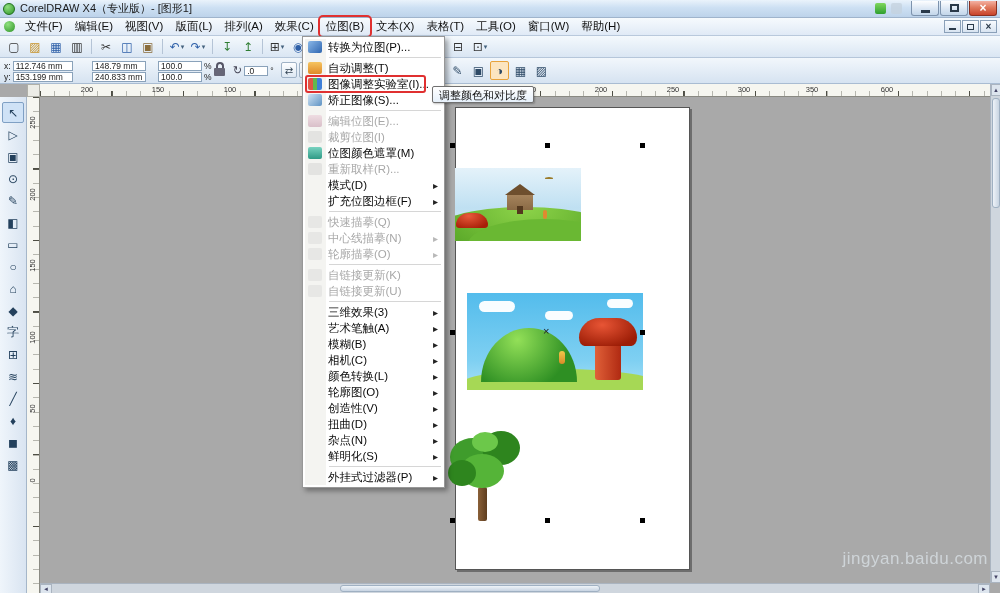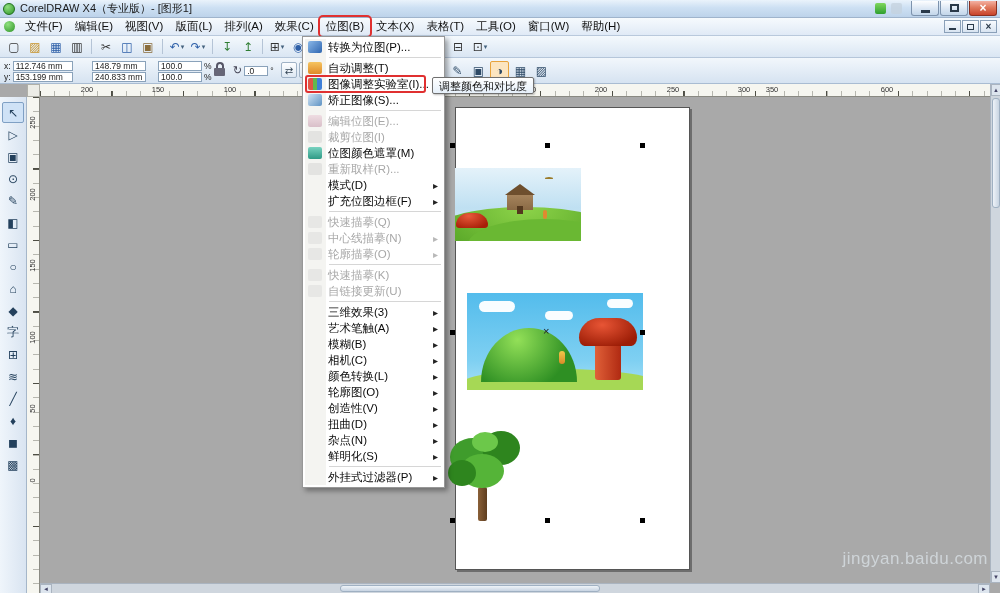--- a/index.html
+++ b/index.html
@@ -126,21 +126,21 @@
 .ic-straighten{background:linear-gradient(135deg,#cfe2f2,#5f93c4)}
 .ic-edit{background:linear-gradient(#e8c0d0,#b87f98)}
 .ic-crop{background:#cfcfcf}
 .ic-mask{background:linear-gradient(#78d2c0,#2f9a86)}
 .ic-resample{background:#cfcfcf}
 .ic-trace{background:#d6d6d6}
 .ic-link{background:#d6d6d6}
 .ic-none{background:transparent}
 
 
-.tooltipbox{position:absolute;left:432px;top:77px;height:17px;background:linear-gradient(#ffffff,#e6f0fa);border:1px solid #707070;border-radius:2px;font-size:11px;padding:1px 6px;z-index:80;box-shadow:1px 1px 2px rgba(0,0,0,.25);white-space:nowrap}
+.tooltipbox{position:absolute;left:432px;top:86px;height:17px;background:linear-gradient(#ffffff,#e6f0fa);border:1px solid #707070;border-radius:2px;font-size:11px;padding:1px 6px;z-index:80;box-shadow:1px 1px 2px rgba(0,0,0,.25);white-space:nowrap}
 
 
 .vscroll{position:absolute;right:0;top:84px;width:10px;height:499px;background:#cfd6de;border-left:1px solid #aab4c0;z-index:16}
 .vthumb{position:absolute;left:1px;top:14px;width:8px;height:110px;background:linear-gradient(90deg,#eef3f8,#c8d4e2);border:1px solid #9fb0c2;border-radius:3px}
 .sarrow{position:absolute;background:#dde5ee;border:1px solid #aab4c0;display:flex;align-items:center;justify-content:center;font-size:6px;color:#446}
 .va-up{left:0;top:0;width:10px;height:12px}.va-up::before{content:"▲"}
 .va-dn{left:0;bottom:0;width:10px;height:12px}.va-dn::before{content:"▼"}
 .hscroll{position:absolute;left:40px;bottom:0;width:950px;height:10px;background:#cfd6de;border-top:1px solid #aab4c0;z-index:16}
 .hthumb{position:absolute;left:300px;top:1px;width:260px;height:7px;background:linear-gradient(#eef3f8,#c8d4e2);border:1px solid #9fb0c2;border-radius:3px}
 .ha-l{left:0;top:0;width:12px;height:10px}.ha-l::before{content:"◄"}
@@ -282,21 +282,21 @@
 <div class="corner"></div>
 <div class="hruler">
   <span class="hl" style="left:47px">200</span>
   <span class="hl" style="left:118px">150</span>
   <span class="hl" style="left:190px">100</span>
   <span class="hl" style="left:418px">100</span>
   <span class="hl" style="left:490px">150</span>
   <span class="hl" style="left:561px">200</span>
   <span class="hl" style="left:633px">250</span>
   <span class="hl" style="left:704px">300</span>
-  <span class="hl" style="left:732px">350</span>
+  <span class="hl" style="left:772px">350</span>
   <span class="hl" style="left:847px">600</span>
 </div>
 <div class="vruler">
   <span class="vl" style="top:21px">250</span>
   <span class="vl" style="top:93px">200</span>
   <span class="vl" style="top:164px">150</span>
   <span class="vl" style="top:236px">100</span>
   <span class="vl" style="top:307px">50</span>
   <span class="vl" style="top:379px">0</span>
 </div>
@@ -423,21 +423,21 @@
       <span class="mico ic-trace"></span>
       <span class="milabel">中心线描摹(N)</span>
     </div>
   <div class="mi dis sub">
       <span class="mico ic-trace"></span>
       <span class="milabel">轮廓描摹(O)</span>
     </div>
   <div class="msep"></div>
   <div class="mi dis">
       <span class="mico ic-link"></span>
-      <span class="milabel">快速描摹(K)</span>
+      <span class="milabel">自链接更新(K)</span>
     </div>
   <div class="mi dis">
       <span class="mico ic-link"></span>
       <span class="milabel">自链接更新(U)</span>
     </div>
   <div class="msep"></div>
   <div class="mi sub">
       <span class="mico ic-none"></span>
       <span class="milabel">三维效果(3)</span>
     </div>

